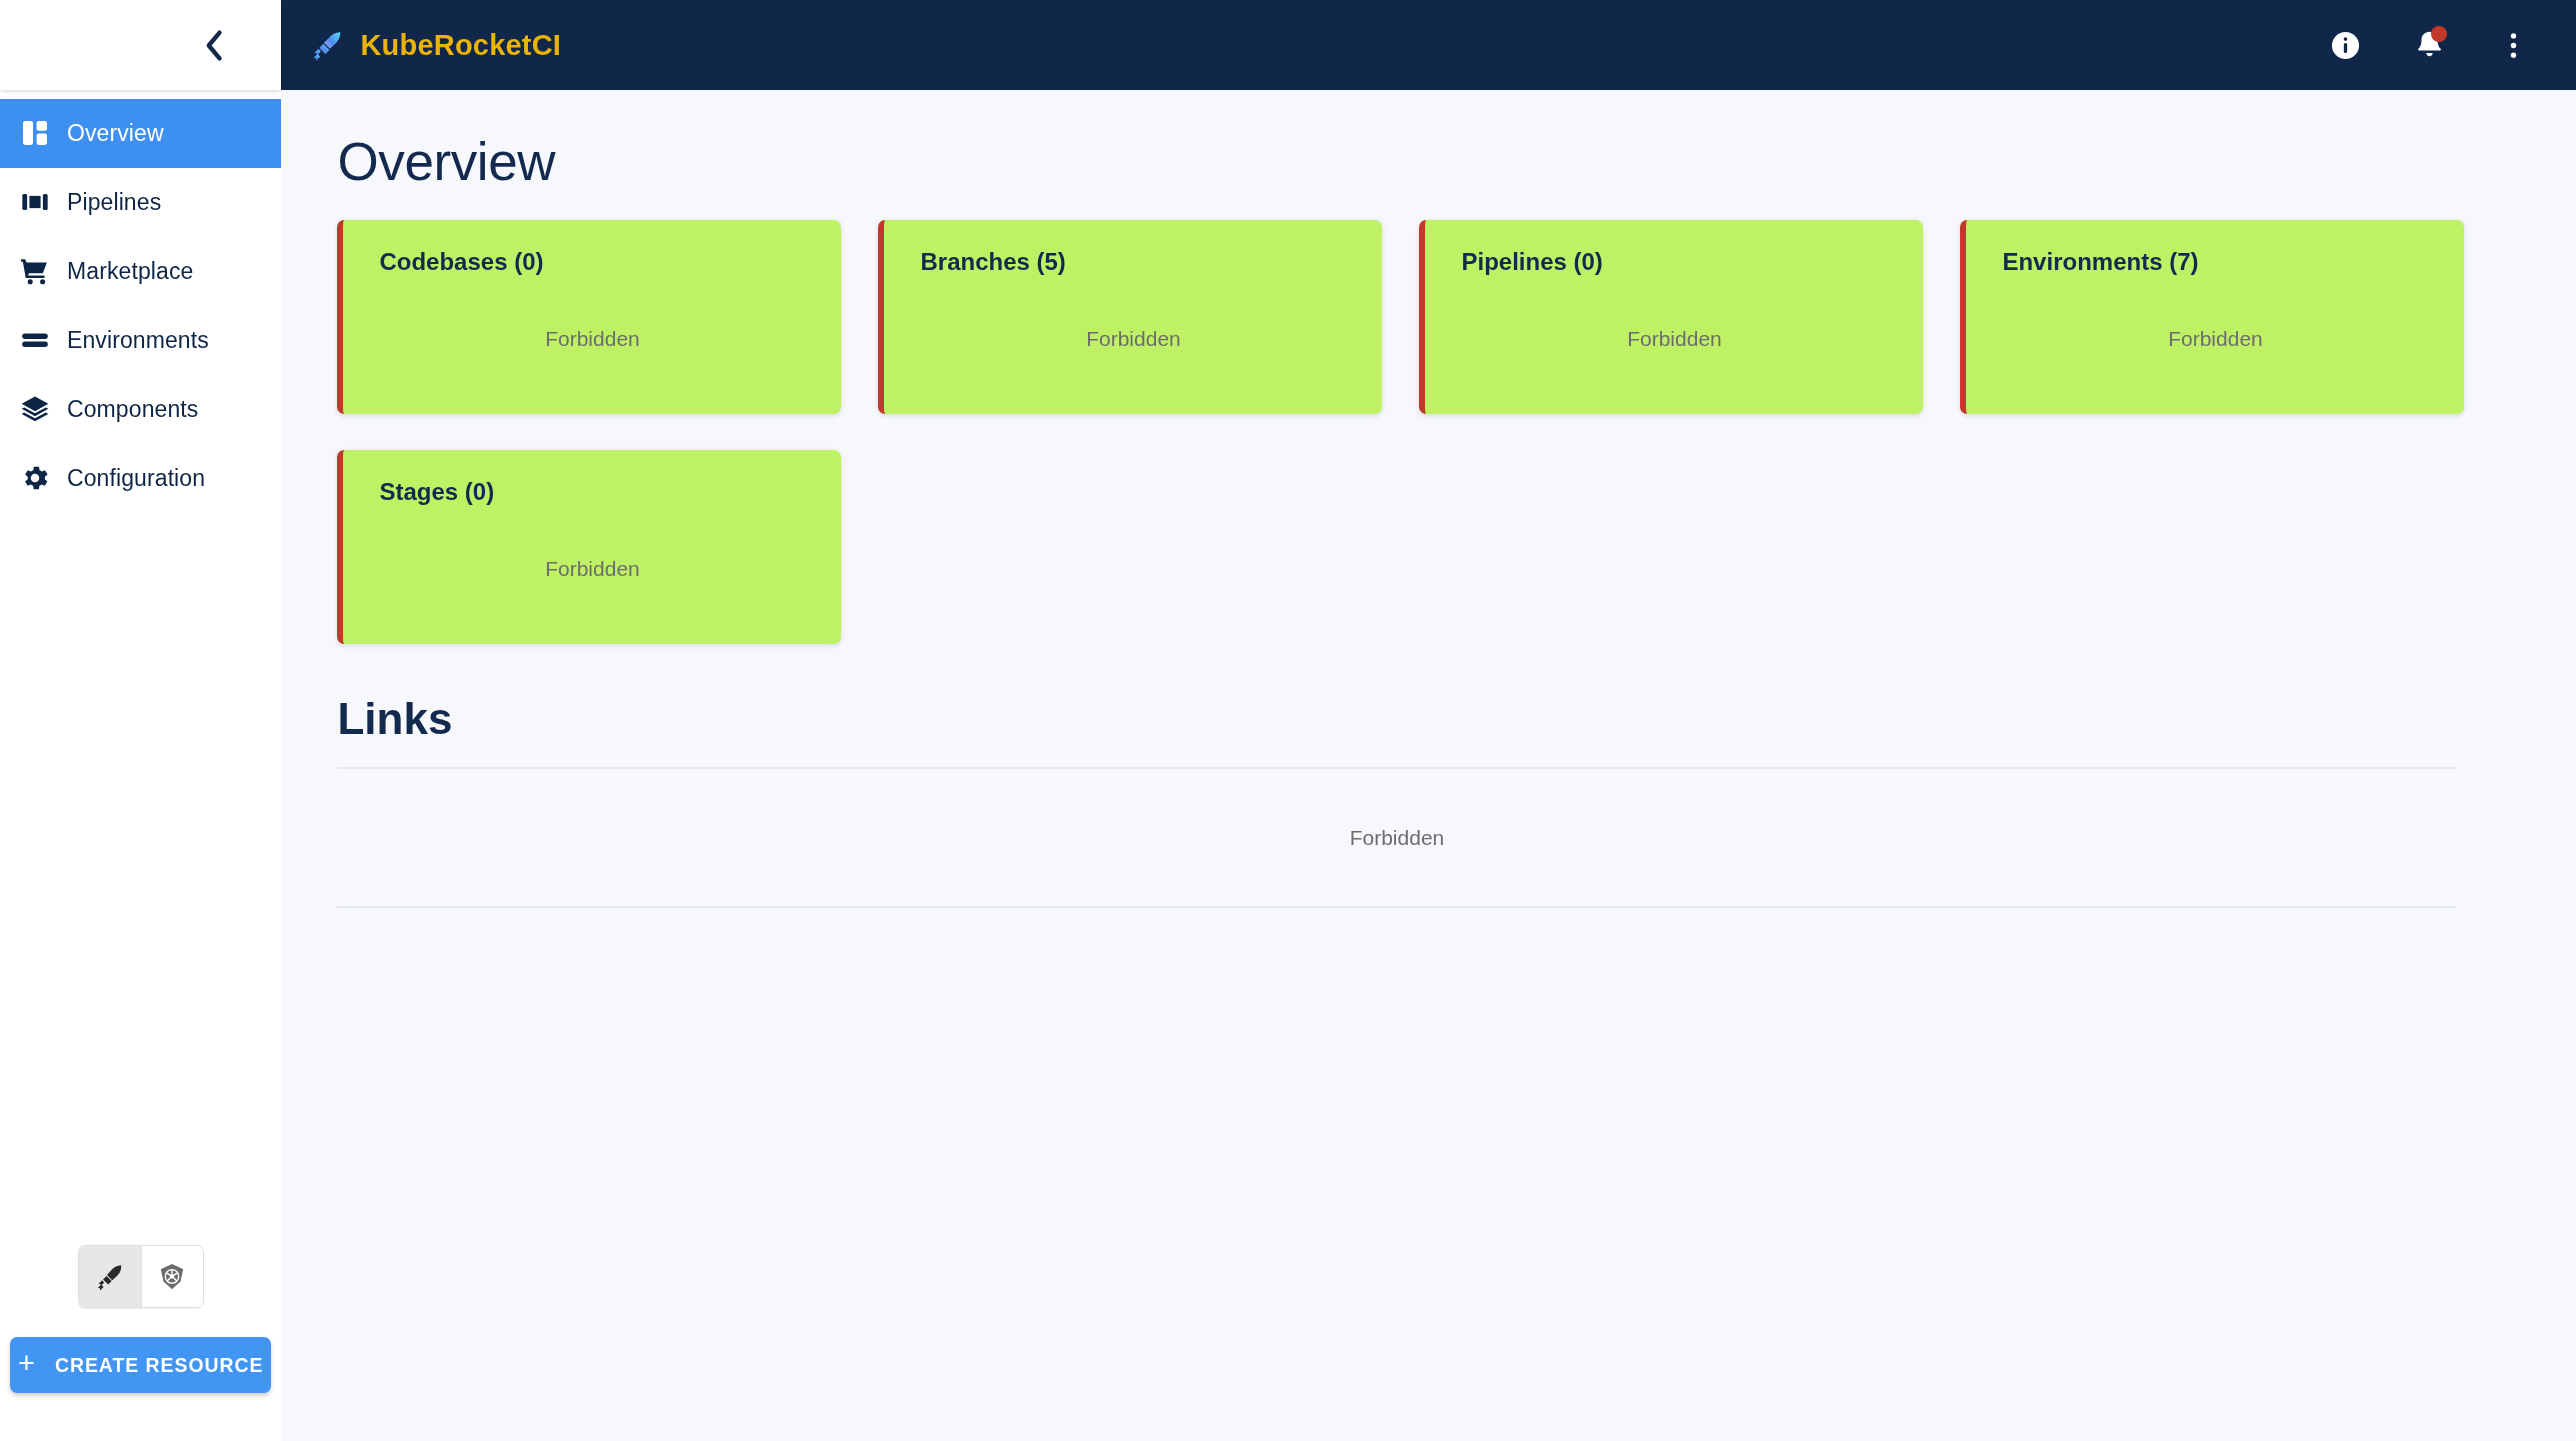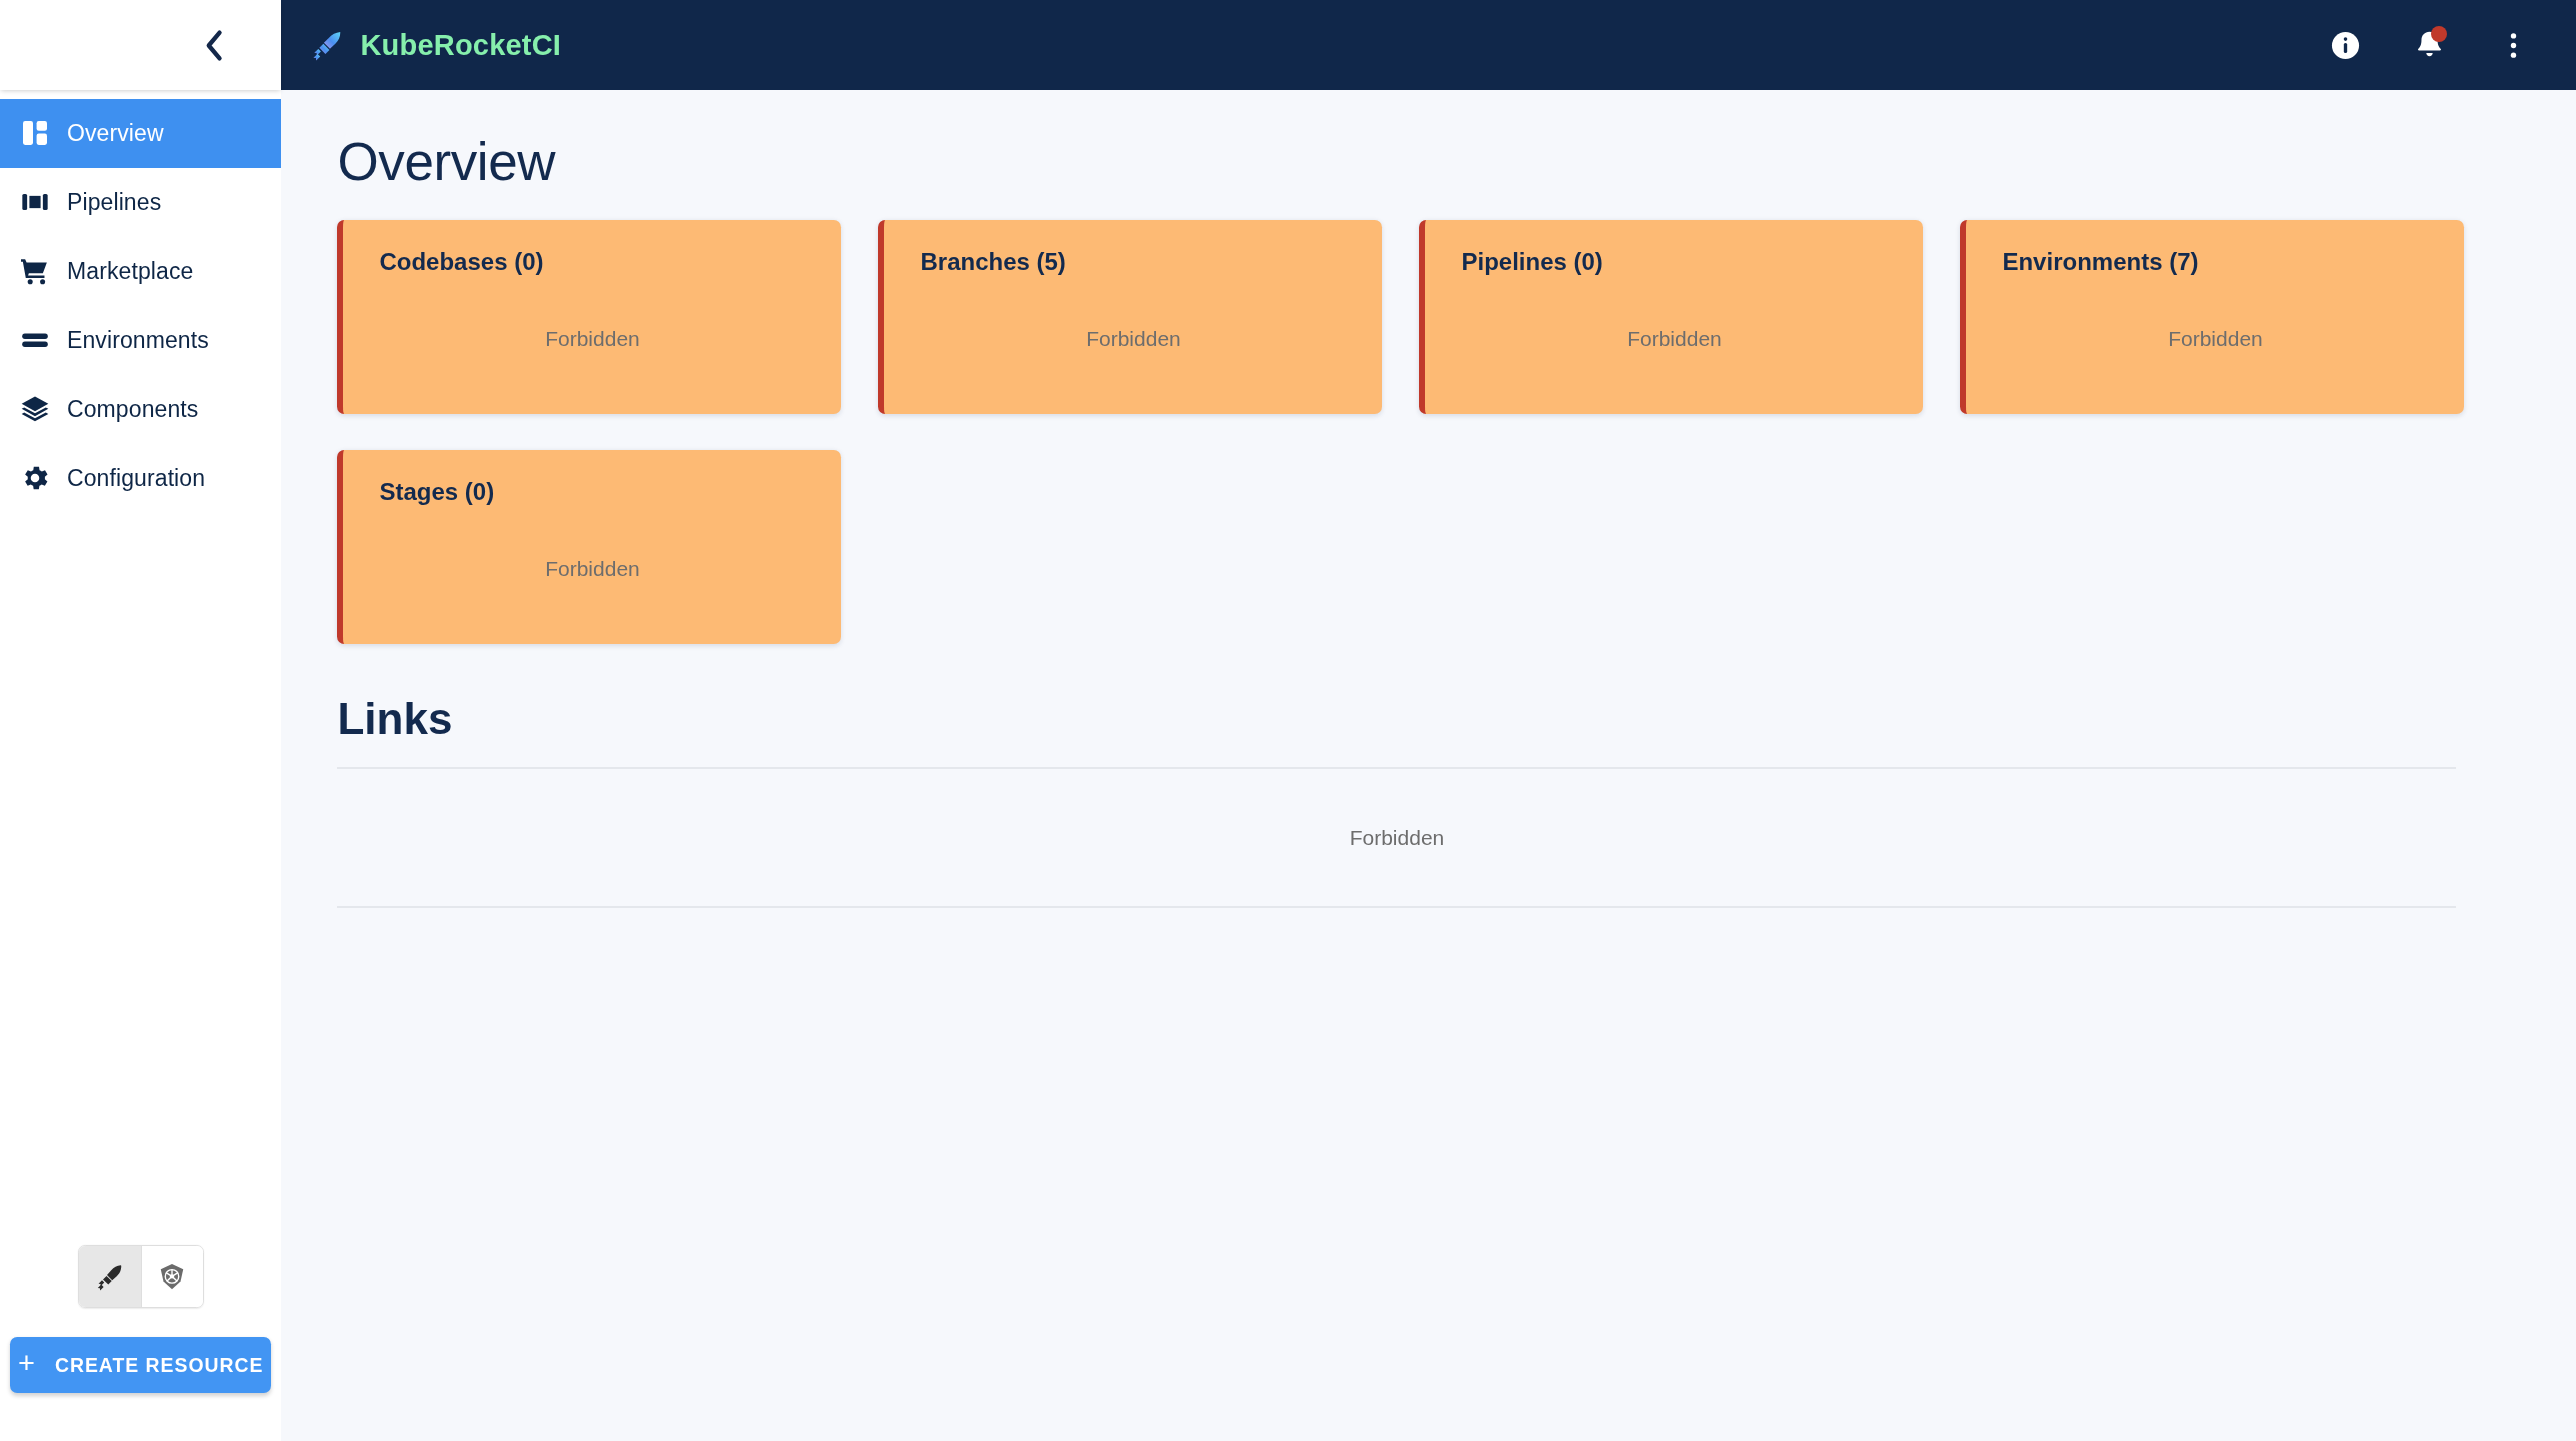--- a/index.html
+++ b/index.html
@@ -113,21 +113,21 @@
     align-items: center;
     padding: 0 37px 0 30px;
     color: #ffffff;
     position: relative;
   }
   .brand { display: flex; align-items: center; gap: 16px; cursor: pointer; }
   .brand-title {
     font-size: 29px;
     font-weight: 700;
     letter-spacing: 0.2px;
-    color: #86efac;
+    color: #eab308;
   }
   .topbar-spacer { flex: 1 1 auto; }
   .topbar-actions { display: flex; align-items: center; gap: 32px; }
   .icon-btn {
     width: 52px; height: 52px;
     display: flex; align-items: center; justify-content: center;
     cursor: pointer;
     border-radius: 50%;
     position: relative;
   }
@@ -163,21 +163,21 @@
 
   .card-grid {
     display: flex;
     flex-wrap: wrap;
     gap: 36px 37px;
     margin-bottom: 53px;
   }
   .stat-card {
     width: 504px;
     height: 194px;
-    background: #fdba74;
+    background: #bef264;
     border-radius: 7.2px;
     border-left: 6.5px solid #c0392b;
     box-shadow: 0 1.4px 5px rgba(20,40,80,0.13);
     padding: 30px 36px 0 36px;
     cursor: pointer;
     position: relative;
   }
   .stat-card-title {
     font-size: 24px;
     font-weight: 700;

